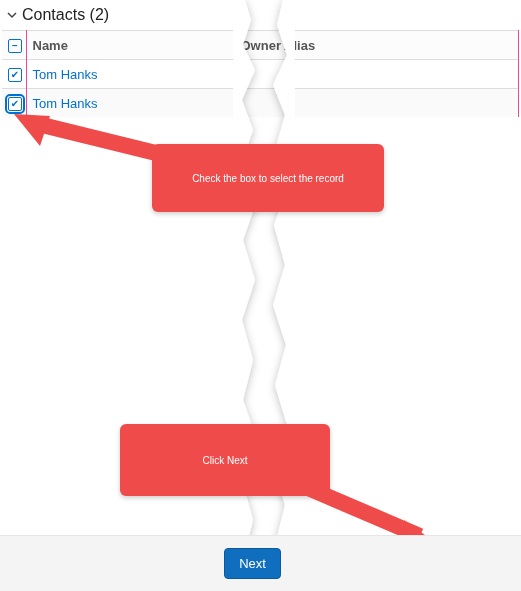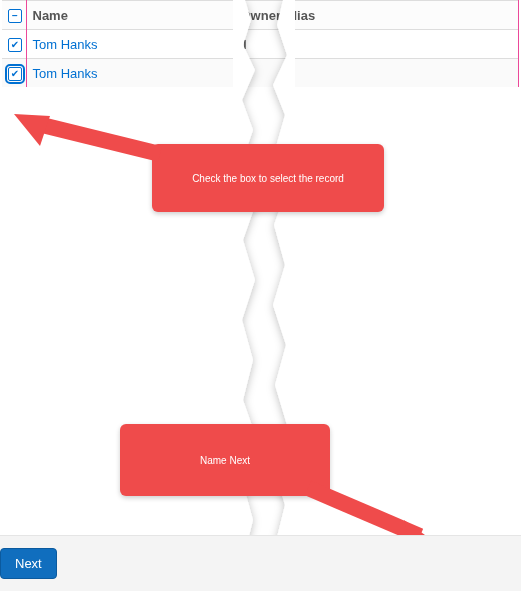--- a/index.html
+++ b/index.html
@@ -96,21 +96,21 @@
 
   .footer-bar {
     position: absolute;
     left: 0;
     right: 0;
     bottom: 0;
     height: 56px;
     background: #f4f4f4;
     border-top: 1px solid #e5e5e5;
     display: flex;
-    justify-content: flex-start;
+    justify-content: center;
     align-items: center;
     padding-right: 16px;
   }
   .next-btn {
     background: #106ebe;
     color: #fff;
     border: 1px solid #0b5a9e;
     border-radius: 4px;
     padding: 7px 14px;
     font-size: 13px;
@@ -129,20 +129,28 @@
     justify-content: center;
     padding: 10px 16px;
     box-shadow: 0 2px 5px rgba(0,0,0,0.2);
   }
   .arrow { position: absolute; pointer-events: none; }
 </style>
 </head>
 <body>
 
 <div class="content">
+  <div class="section-header">
+    <span class="chevron">
+      <svg width="12" height="12" viewBox="0 0 12 12">
+          <path d="M2 4 L6 8 L10 4" fill="none" stroke="#444" stroke-width="1.5"></path>
+        </svg>
+    </span>
+    <span class="title">Contacts (2)</span>
+  </div>
 
   <table class="grid">
     <colgroup>
       <col class="col-select">
       <col class="col-name">
       <col class="col-owner">
     </colgroup>
     <thead>
       <tr>
         <th class="col-select">
@@ -191,21 +199,21 @@
 
 <div class="callout" style="left:152px; top:144px; width:232px; height:68px;">
   <span>Check the box to select the record</span>
 </div>
 <svg class="arrow" style="left:10px; top:112px;" width="160" height="60">
   <path d="M150 42 L28 12" stroke="#ef4b4b" stroke-width="16" fill="none"></path>
   <polygon points="4,2 40,4 30,34" fill="#ef4b4b"></polygon>
 </svg>
 
 <div class="callout" style="left:120px; top:424px; width:210px; height:72px;">
-  <span>Name Next</span>
+  <span>Click Next</span>
 </div>
 <svg class="arrow" style="left:300px; top:480px;" width="160" height="78">
   <path d="M8 8 L120 56" stroke="#ef4b4b" stroke-width="16" fill="none"></path>
   <polygon points="146,70 104,40 112,74" fill="#ef4b4b"></polygon>
 </svg>
 
 <div class="footer-bar">
   <button class="next-btn">Next</button>
 </div>
 

